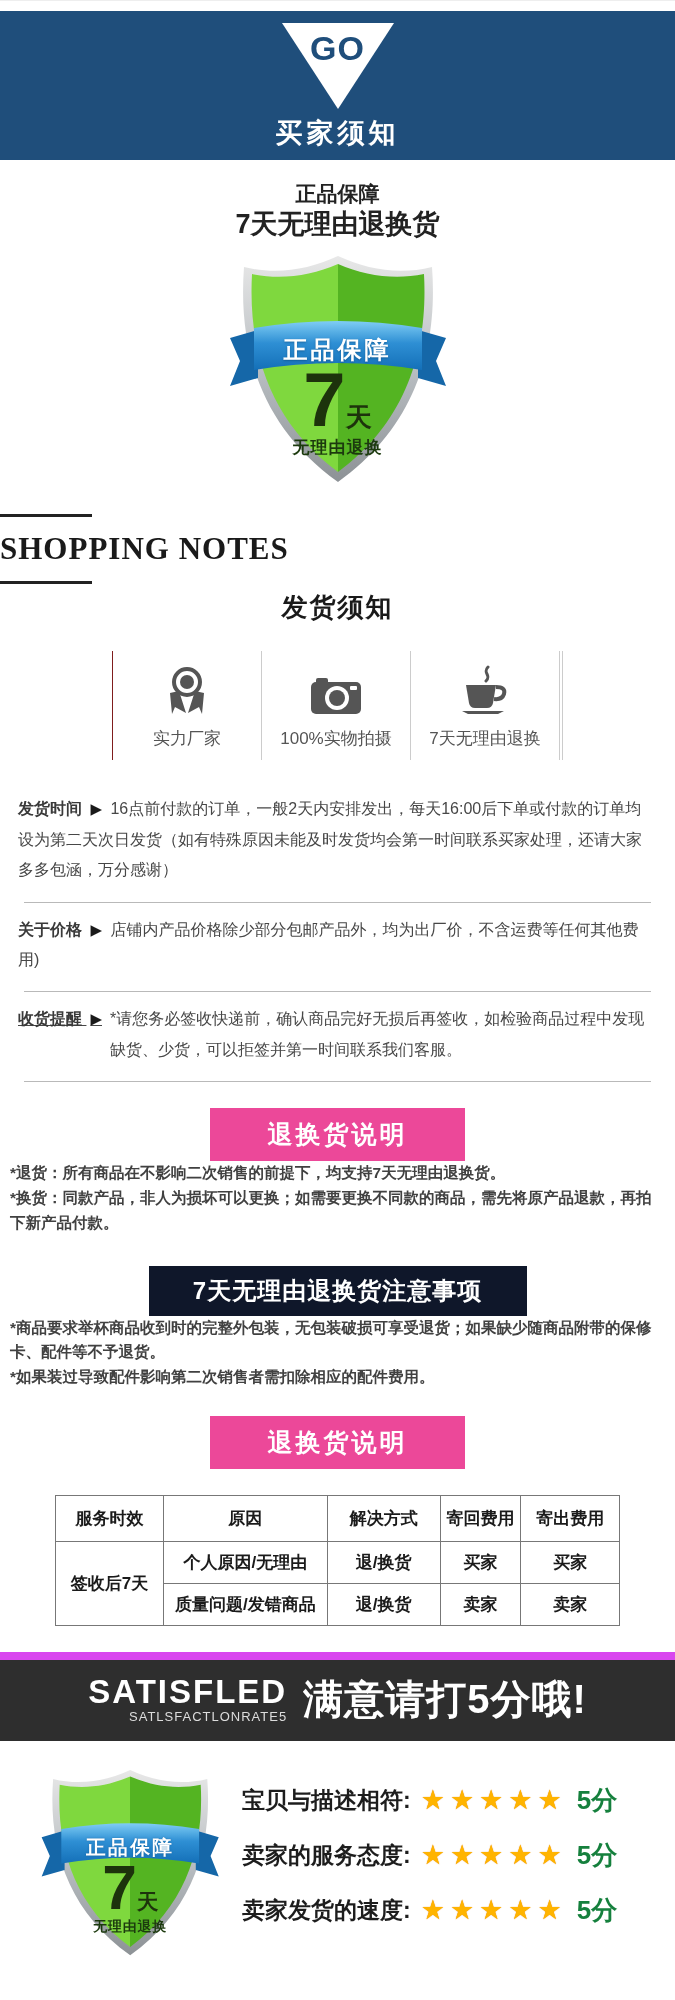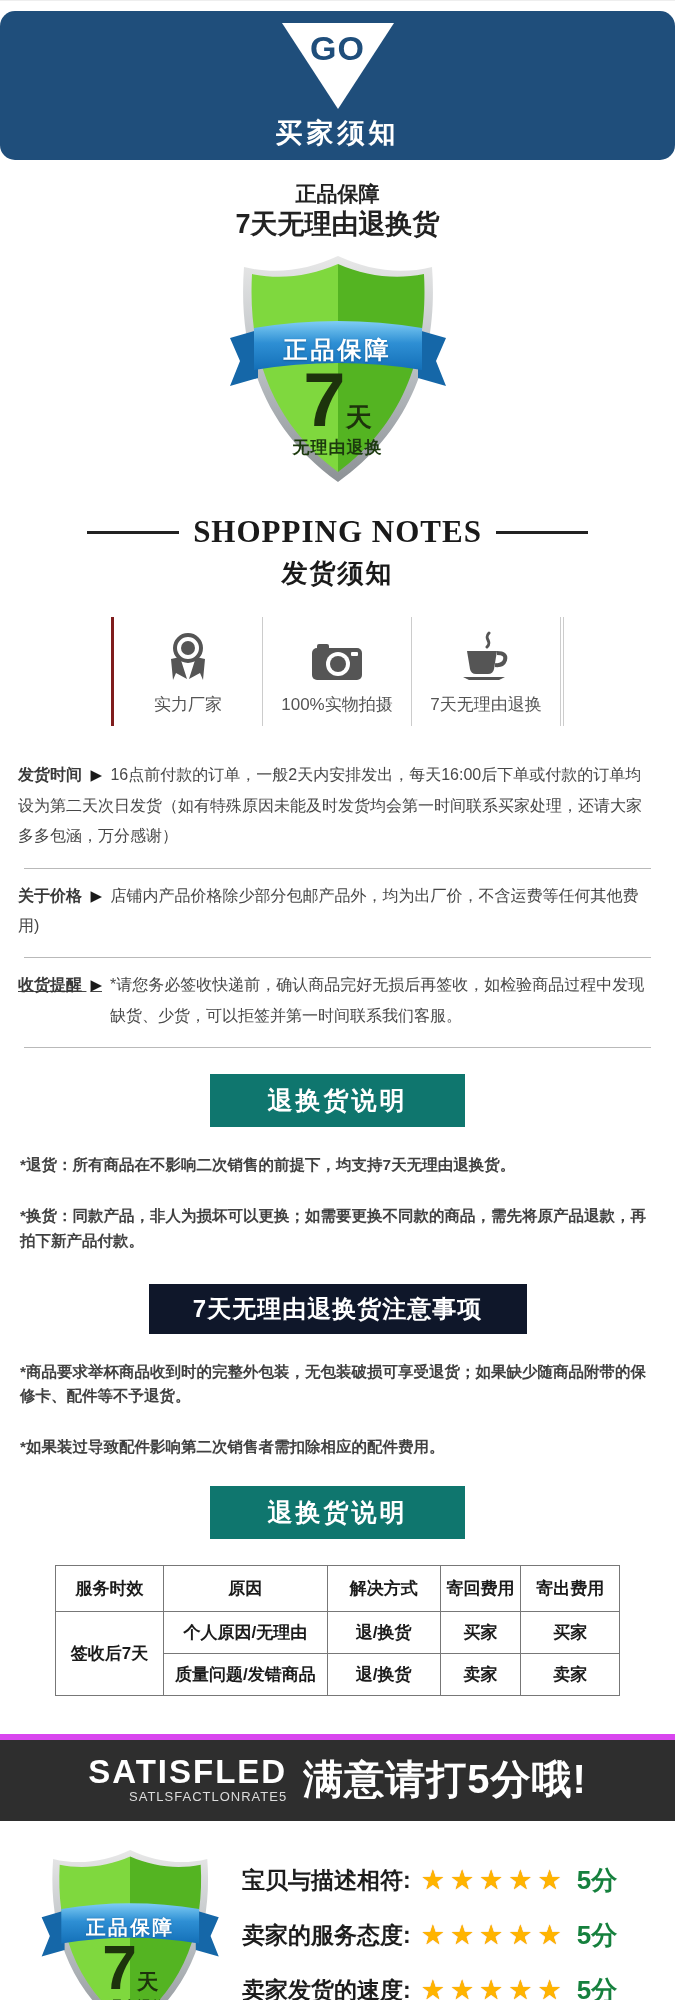--- a/index.html
+++ b/index.html
@@ -1,17 +1,17 @@
 <!DOCTYPE html>
 <html><head>
 <meta charset="utf-8">
 <style>
   html,body{margin:0;padding:0;background:#fff;}
   body{width:675px;font-family:"Liberation Sans","DejaVu Sans",sans-serif;color:#3f3f3f;}
-  .center{text-align:center;border-radius:15px;}
+  .center{text-align:center;}
 
   
   .top-gap{height:10px;background:#fff;border-top:1px solid #eee;}
   .blue-band{background:#1f4e7b;height:143px;padding-top:6px;position:relative;}
   .tri-wrap{width:112px;margin:6px auto 0;position:relative;height:90px;}
   .tri{width:0;height:0;border-left:56px solid transparent;border-right:56px solid transparent;border-top:86px solid #fff;margin:0 auto;}
   .tri-label{position:absolute;top:6px;left:0;width:112px;text-align:center;color:#1f4e7b;font-weight:bold;font-size:34px;letter-spacing:1px;}
   .blue-title{color:#fff;font-size:27px;font-weight:bold;letter-spacing:4px;margin-top:2px;}
   .blue-rule{width:400px;height:1px;background:rgba(255,255,255,.9);margin:9px auto 7px;}
   .blue-sub{color:#fff;font-size:15px;font-weight:bold;letter-spacing:2px;}
@@ -24,21 +24,21 @@
   
   .shield-box{width:220px;height:238px;position:relative;margin:8px auto 0;}
   .shield-box .ribbon-text{position:absolute;top:84px;left:0;width:100%;text-align:center;color:#fff;font-size:24px;font-weight:bold;letter-spacing:3px;text-shadow:0 1px 2px rgba(0,60,110,.5);}
   .shield-box .seven-row{position:absolute;top:112px;left:0;width:100%;text-align:center;color:#173009;}
   .shield-box .seven{font-size:76px;font-weight:bold;line-height:1;color:#1d330c;}
   .shield-box .tian{font-size:26px;font-weight:bold;color:#1d330c;}
   .shield-box .no-reason{position:absolute;top:186px;left:0;width:100%;text-align:center;font-size:17px;font-weight:bold;color:#1c3a0e;letter-spacing:1px;}
   .shield-small{transform:scale(.82);transform-origin:top left;}
 
   
-  .sn-head{margin-top:26px;display:flex;align-items:center;justify-content:center;gap:14px;}
+  .sn-head{margin-top:26px;display:flex;justify-content:center;gap:14px;flex-direction:column;}
   .sn-line{width:92px;height:3px;background:#222;}
   .sn-en{font-family:"Liberation Serif","DejaVu Serif",serif;font-size:31px;font-weight:bold;color:#1a1a1a;letter-spacing:1px;}
   .sn-cn{font-size:26px;font-weight:bold;color:#1a1a1a;margin-top:6px;letter-spacing:2px;}
 
   
   .features{display:flex;justify-content:center;margin-top:26px;}
   .feature{width:148px;padding:14px 0 10px;border-right:1px solid #ccc;display:flex;flex-direction:column;align-items:center;gap:12px;}
   .feature:first-child{border-left:0;}
   .feature .flabel{font-size:17px;color:#555;}
   .ficon{height:50px;display:flex;align-items:flex-end;justify-content:center;}
@@ -46,31 +46,31 @@
   
   .notes-wrap{margin-top:24px;padding:0 18px;}
   .note{font-size:16px;line-height:1.9;color:#474747;padding:10px 0 14px;}
   .note b{color:#3a3a3a;}
   .note .arr{color:#1a1a1a;font-size:15px;margin:0 4px;}
   .note-flex{display:flex;gap:4px;}
   .note-flex .nlab{white-space:nowrap;text-decoration:underline;}
   .hr{height:1px;background:#b9b9b9;margin:2px 6px;}
 
   
-  .black-banner{width:255px;margin:26px auto 0;background:#0f766e;color:#fff;font-size:25px;font-weight:bold;letter-spacing:3px;text-align:center;padding:10px 0;}
+  .black-banner{width:255px;margin:26px auto 0;background:#ec4899;color:#fff;font-size:25px;font-weight:bold;letter-spacing:3px;text-align:center;padding:10px 0;}
   .red-banner{width:378px;margin:30px auto 0;background:#0f172a;color:#fff;font-size:24px;font-weight:bold;letter-spacing:1px;text-align:center;padding:9px 0;}
-  .star-note{font-size:15.5px;font-weight:bold;color:#414141;padding:0 20px;margin-top:26px;line-height:1.6;}
+  .star-note{font-size:15.5px;font-weight:bold;color:#414141;padding:0 10px;line-height:1.6;}
 
   
   table.policy{border-collapse:collapse;margin:26px auto 0;width:565px;}
   table.policy th,table.policy td{border:1px solid #777;text-align:center;font-size:17px;color:#1a1a1a;font-weight:bold;padding:9px 4px;background:#fff;}
   table.policy th{padding:11px 4px;}
 
   
-  .sat-band{margin-top:38px;background:#2e2e2e;border-top:6px solid #d946ef;display:flex;align-items:center;justify-content:center;gap:16px;padding:12px 0 14px;}
+  .sat-band{margin-top:26px;background:#2e2e2e;border-top:8px solid #d946ef;display:flex;align-items:center;justify-content:center;gap:16px;padding:12px 0 14px;}
   .sat-en{text-align:right;color:#fff;line-height:1.05;}
   .sat-en .big{font-size:33px;font-weight:bold;letter-spacing:2px;}
   .sat-en .small{font-size:13px;letter-spacing:1px;color:#ddd;}
   .sat-cn{color:#fff;font-size:40px;font-weight:bold;letter-spacing:1px;}
   .sat-body{display:flex;align-items:flex-start;padding:16px 10px 4px 40px;}
   .ratings{flex:1;padding:26px 0 0 12px;}
   .rating-row{display:flex;align-items:center;gap:10px;margin-bottom:20px;}
   .rating-row .rlabel{font-size:23px;font-weight:bold;color:#1d1d1d;}
   .rating-row .stars{font-size:27px;color:#ffb400;letter-spacing:5px;text-shadow:0 0 1px #e07c00;line-height:1;}
   .rating-row .score{font-size:26px;font-weight:bold;color:#15803d;}
@@ -128,21 +128,21 @@
 </div>
 
 <div class="sn-head">
   <div class="sn-line"></div>
   <div class="sn-en">SHOPPING NOTES</div>
   <div class="sn-line"></div>
 </div>
 <div class="sn-cn center">发货须知</div>
 
 <div class="features">
-  <div class="feature" style="border-left:3px solid #7f1d1d;">
+  <div class="feature" style="border-left:1px solid #7f1d1d;">
     <div class="ficon">
       <svg width="46" height="50" viewBox="0 0 46 50">
         <polygon points="15,26 22,48 11,42 8,49 6,28" fill="#555"></polygon>
         <polygon points="31,26 24,48 35,42 38,49 40,28" fill="#555"></polygon>
         <circle cx="23" cy="17" r="13" fill="none" stroke="#555" stroke-width="4"></circle>
         <circle cx="23" cy="17" r="7" fill="#555"></circle>
       </svg>
     </div>
     <div class="flabel">实力厂家</div>
   </div>

